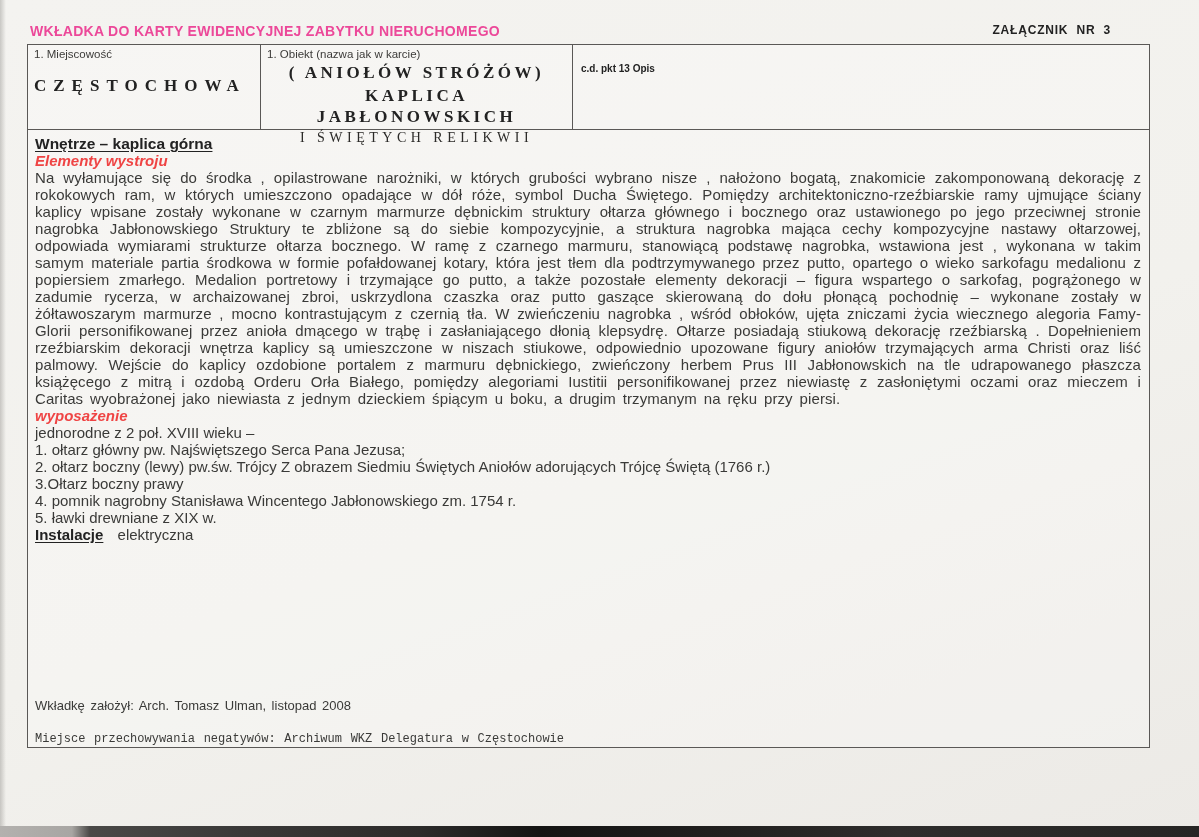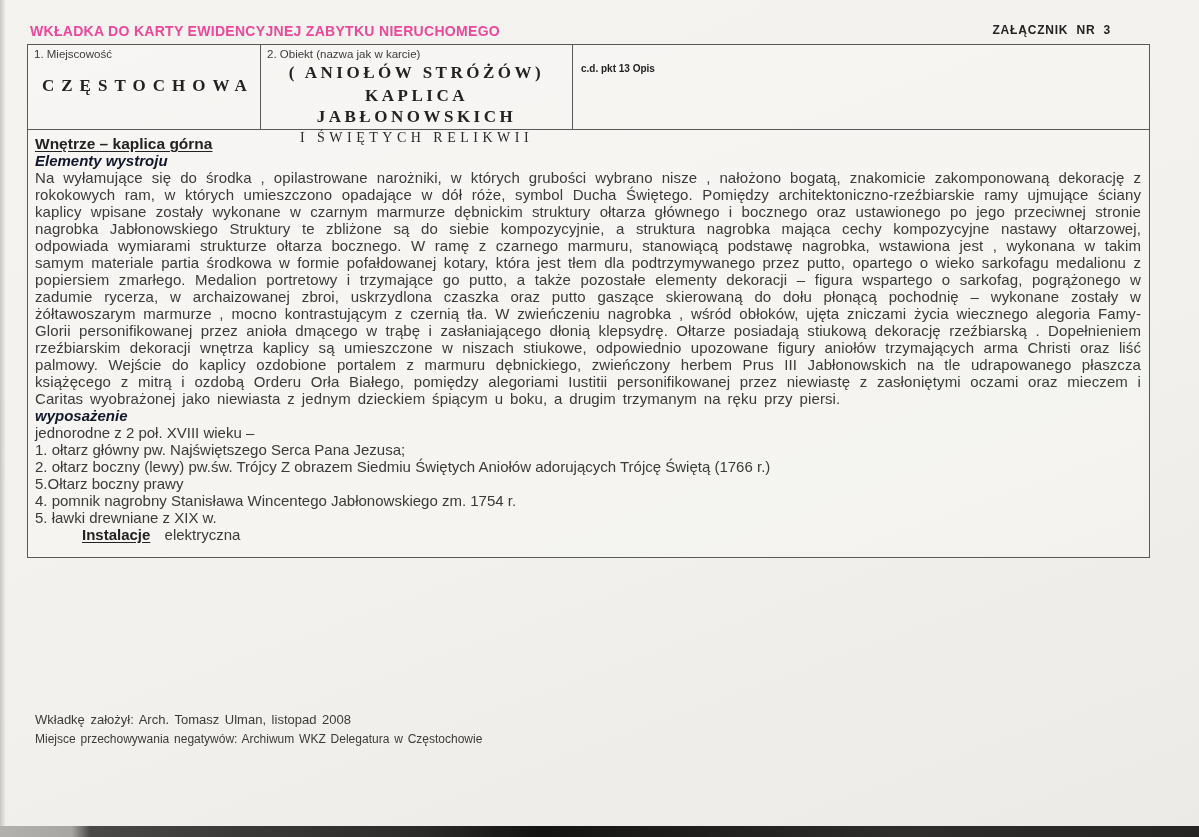--- a/index.html
+++ b/index.html
@@ -6,54 +6,54 @@
   body{
     width:1199px;height:837px;position:relative;overflow:hidden;
     background:linear-gradient(160deg,#f4f3f0 0%,#f2f1ed 55%,#eceae6 100%);
     font-family:"Liberation Sans",sans-serif;color:#2e2d2b;
   }
   .top-row{position:absolute;top:23px;left:30px;right:88px;display:flex;justify-content:space-between;}
   .page-title{font-size:14px;font-weight:bold;letter-spacing:.3px;color:#ec4899;}
   .attachment{font-size:12px;font-weight:bold;letter-spacing:.8px;color:#222;word-spacing:4px;}
 
   .doc-frame{
-    position:absolute;left:27px;top:44px;width:1123px;height:514px;
+    position:absolute;left:27px;top:44px;width:1123px;height:704px;
     border:1px solid #5a5856;box-sizing:border-box;background:rgba(255,255,255,.25);
   }
   .head-row{display:flex;height:85px;border-bottom:1px solid #5a5856;box-sizing:border-box;}
   .cell{box-sizing:border-box;padding:3px 6px;position:relative;}
   .cell-1{width:233px;border-right:1px solid #5a5856;}
   .cell-2{width:312px;border-right:1px solid #5a5856;text-align:center;}
   .cell-3{flex:1;}
   .cell-label{font-size:11.5px;color:#3c3b39;text-align:left;}
   .locality-value{
     font-family:"Liberation Serif",serif;font-weight:bold;font-size:17px;
-    letter-spacing:7px;margin:16px 0 0 8px;color:#222;
+    letter-spacing:7px;margin:16px 0 0 0;color:#222;
   }
   .object-name{font-family:"Liberation Serif",serif;font-weight:bold;font-size:17px;
     letter-spacing:3.5px;line-height:21px;color:#222;margin-top:2px;}
   .object-name-sub{font-family:"Liberation Serif",serif;font-weight:normal;font-size:14px;
     letter-spacing:4.5px;line-height:21px;color:#2b2a28;}
   .content-value{font-size:10px;font-weight:bold;margin:15px 0 0 2px;color:#222;}
 
   .body-area{position:relative;height:632px;padding:5px 8px 17px 7px;box-sizing:border-box;}
   .doc-text{font-size:15px;line-height:17px;color:#333;}
   .section-heading{font-weight:bold;text-decoration:underline;text-underline-offset:2px;font-size:15.5px;color:#222;}
-  .sub-italic{font-weight:bold;font-style:italic;font-size:15px;color:#0f172a;}
+  .sub-italic{font-weight:bold;font-style:italic;font-size:15px;color:#ef4444;}
   .paragraph{
     text-align:justify;word-spacing:2.6px;letter-spacing:.1px;color:#3a3a38;
   }
   .list-line{color:#3a3a38;}
   .inst-line{margin-top:0;}
-  .inst-label{font-weight:bold;text-decoration:underline;text-underline-offset:2px;color:#222;margin-left:47px;}
+  .inst-label{font-weight:bold;text-decoration:underline;text-underline-offset:2px;color:#222;}
   .inst-value{margin-left:10px;color:#3a3a38;}
 
   .frame-footer{position:absolute;left:7px;bottom:14px;color:#3a3a38;}
   .footer-line1{font-size:13px;word-spacing:2px;}
-  .footer-line2{font-size:12px;margin-top:3px;word-spacing:1.5px;}
+  .footer-line2{font-size:12px;margin-top:17px;word-spacing:1.5px;font-family:Liberation Mono, monospace;}
 
   .scan-strip{
     position:absolute;left:0;bottom:0;width:1199px;height:11px;
     background:linear-gradient(to right,
       #b3b1ae 0%, #a8a6a3 6%, #4a4947 7.5%, #3a3938 20%,
       #2c2b2a 35%, #141413 45%, #1f1e1d 58%, #2e2d2c 75%, #262524 100%);
   }
   .scan-edge-left{
     position:absolute;left:0;top:0;width:6px;height:837px;
     background:linear-gradient(to right,rgba(120,118,114,.35),rgba(120,118,114,0));
@@ -68,39 +68,39 @@
 </div>
 
 <div class="doc-frame">
 
   <div class="head-row">
     <div class="cell cell-1">
       <div class="cell-label">1. Miejscowość</div>
       <div class="locality-value">CZĘSTOCHOWA</div>
     </div>
     <div class="cell cell-2">
-      <div class="cell-label">2. Obiekt (nazwa jak w karcie)</div>
+      <div class="cell-label">1. Obiekt (nazwa jak w karcie)</div>
       <div class="object-name">( ANIOŁÓW  STRÓŻÓW)</div>
       <div class="object-name">KAPLICA  JABŁONOWSKICH</div>
       <div class="object-name-sub">I ŚWIĘTYCH  RELIKWII</div>
     </div>
     <div class="cell cell-3">
       <div class="content-value">c.d. pkt 13 Opis</div>
     </div>
   </div>
 
   <div class="body-area doc-text">
     <div class="section-heading">Wnętrze – kaplica górna</div>
     <div class="sub-italic">Elementy wystroju</div>
     <div class="paragraph">Na wyłamujące się do środka , opilastrowane narożniki, w których grubości wybrano nisze , nałożono bogatą, znakomicie zakomponowaną dekorację z rokokowych ram, w których umieszczono opadające w dół róże, symbol Ducha Świętego. Pomiędzy architektoniczno-rzeźbiarskie ramy ujmujące ściany kaplicy wpisane zostały wykonane w czarnym marmurze dębnickim struktury ołtarza głównego i bocznego oraz ustawionego po jego przeciwnej stronie nagrobka Jabłonowskiego Struktury te zbliżone są do siebie kompozycyjnie, a struktura nagrobka mająca cechy kompozycyjne nastawy ołtarzowej, odpowiada wymiarami strukturze ołtarza bocznego. W ramę z czarnego marmuru, stanowiącą podstawę nagrobka, wstawiona jest , wykonana w takim samym materiale partia środkowa w formie pofałdowanej kotary, która jest tłem dla podtrzymywanego przez putto, opartego o wieko sarkofagu medalionu z popiersiem zmarłego. Medalion portretowy i trzymające go putto, a także pozostałe elementy dekoracji – figura wspartego o sarkofag, pogrążonego w zadumie rycerza, w archaizowanej zbroi, uskrzydlona czaszka oraz putto gaszące skierowaną do dołu płonącą pochodnię – wykonane zostały w żółtawoszarym marmurze , mocno kontrastującym z czernią tła. W zwieńczeniu nagrobka , wśród obłoków, ujęta zniczami życia wiecznego alegoria Famy-Glorii personifikowanej przez anioła dmącego w trąbę i zasłaniającego dłonią klepsydrę. Ołtarze posiadają stiukową dekorację rzeźbiarską . Dopełnieniem rzeźbiarskim dekoracji wnętrza kaplicy są umieszczone w niszach stiukowe, odpowiednio upozowane figury aniołów trzymających arma Christi oraz liść palmowy. Wejście do kaplicy ozdobione portalem z marmuru dębnickiego, zwieńczony herbem Prus III Jabłonowskich na tle udrapowanego płaszcza książęcego z mitrą i ozdobą Orderu Orła Białego, pomiędzy alegoriami Iustitii personifikowanej przez niewiastę z zasłoniętymi oczami oraz mieczem i Caritas wyobrażonej jako niewiasta z jednym dzieckiem śpiącym u boku, a drugim trzymanym na ręku przy piersi.</div>
     <div class="sub-italic">wyposażenie</div>
     <div class="list-line">jednorodne  z 2 poł. XVIII wieku –</div>
     <div class="list-line">1. ołtarz główny pw. Najświętszego Serca Pana Jezusa;</div>
     <div class="list-line">2. ołtarz boczny (lewy) pw.św. Trójcy Z obrazem  Siedmiu Świętych Aniołów  adorujących Trójcę Świętą (1766 r.)</div>
-    <div class="list-line">5.Ołtarz boczny prawy</div>
+    <div class="list-line">3.Ołtarz boczny prawy</div>
     <div class="list-line">4. pomnik   nagrobny  Stanisława Wincentego Jabłonowskiego zm. 1754 r.</div>
     <div class="list-line">5. ławki drewniane z XIX w.</div>
     <div class="inst-line">
       <span class="inst-label">Instalacje</span>
       <span class="inst-value">elektryczna</span>
     </div>
 
     <div class="frame-footer">
       <div class="footer-line1">Wkładkę założył:   Arch. Tomasz Ulman, listopad 2008</div>
       <div class="footer-line2">Miejsce przechowywania negatywów:  Archiwum WKZ Delegatura  w Częstochowie</div>

